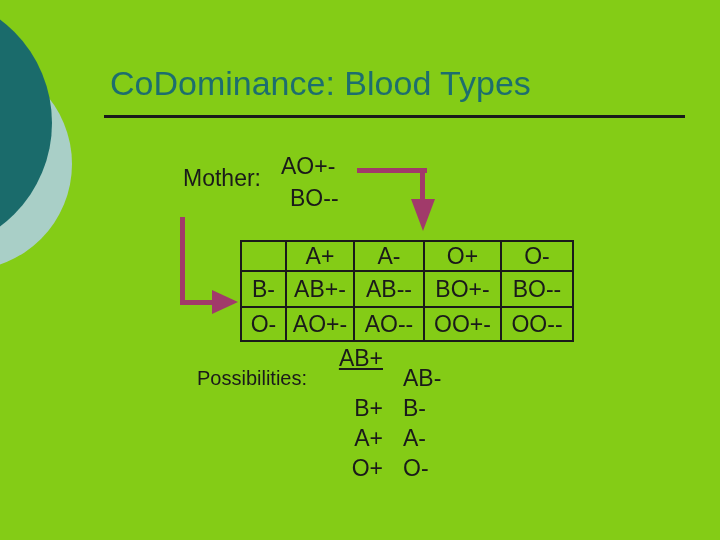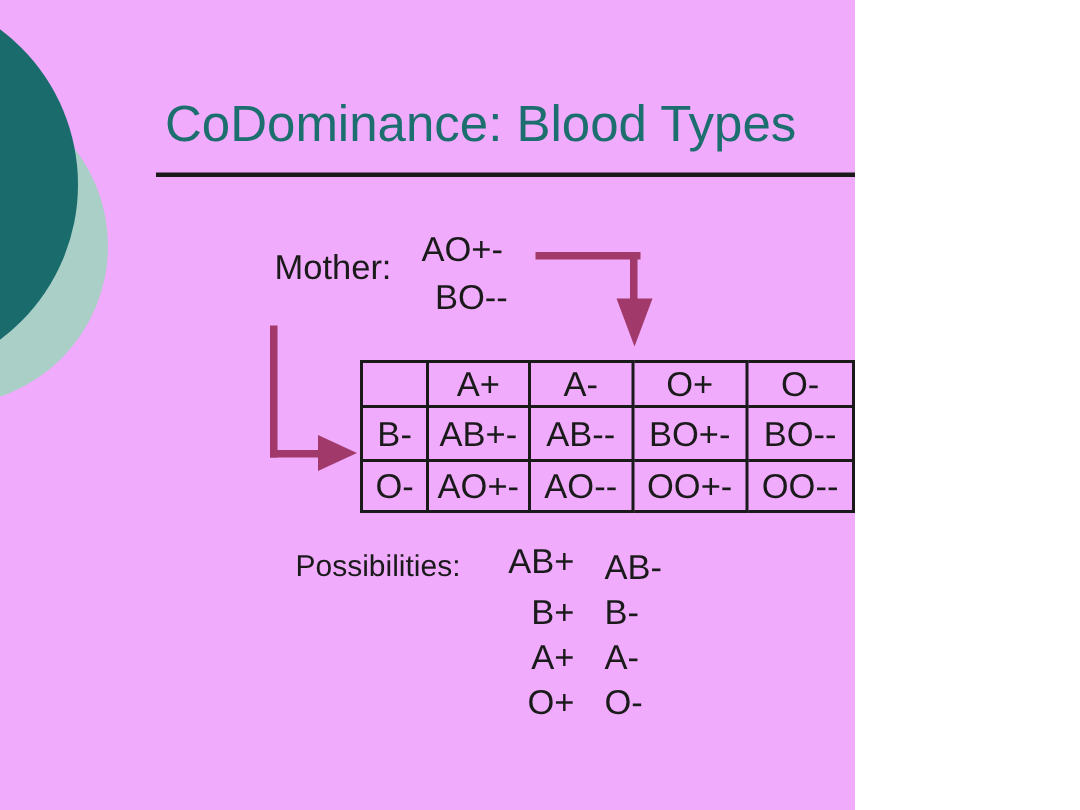--- a/index.html
+++ b/index.html
@@ -1,20 +1,20 @@
 <!DOCTYPE html>
 <html style="--accent-teal: #1d6e6e; --circle-dark: #1a6b6b; --circle-light: #a9cfc7; --arrow-maroon: #a13a6a; --ink: #1a1a1a;"><head>
 <meta charset="utf-8">
 <style>
   html, body { margin: 0; padding: 0; background: #ffffff; }
   .slide {
     position: relative;
-    width: 570px;
+    width: 720px;
     height: 540px;
-    background: #f0abfc;
+    background: #84cc16;
     overflow: hidden;
     font-family: "Liberation Sans", "DejaVu Sans", sans-serif;
     color: var(--ink, #1a1a1a);
   }
   .circle { position: absolute; border-radius: 50%; }
   .circle-light {
     left: -140px; top: 58px; width: 212px; height: 212px;
     background: var(--circle-light, #a9cfc7);
     z-index: 1;
   }
@@ -127,21 +127,21 @@
       <td class="c1">AO+-</td>
       <td class="c2">AO--</td>
       <td class="c3">OO+-</td>
       <td class="c4">OO--</td>
     </tr>
   </tbody>
     </table>
 
   <span class="poss-line" style="left:177px; top:364px;">Possibilities:</span>
 
-  <span class="poss-c1" style="top:360px;">AB+</span>
+  <span class="poss-c1" style="top:344px;text-decoration:underline;">AB+</span>
   <span class="poss-c2" style="top:364px;">AB-</span>
 
   <span class="poss-c1" style="top:394px;">B+</span>
   <span class="poss-c2" style="top:394px;">B-</span>
 
   <span class="poss-c1" style="top:424px;">A+</span>
   <span class="poss-c2" style="top:424px;">A-</span>
 
   <span class="poss-c1" style="top:454px;">O+</span>
   <span class="poss-c2" style="top:454px;">O-</span>

